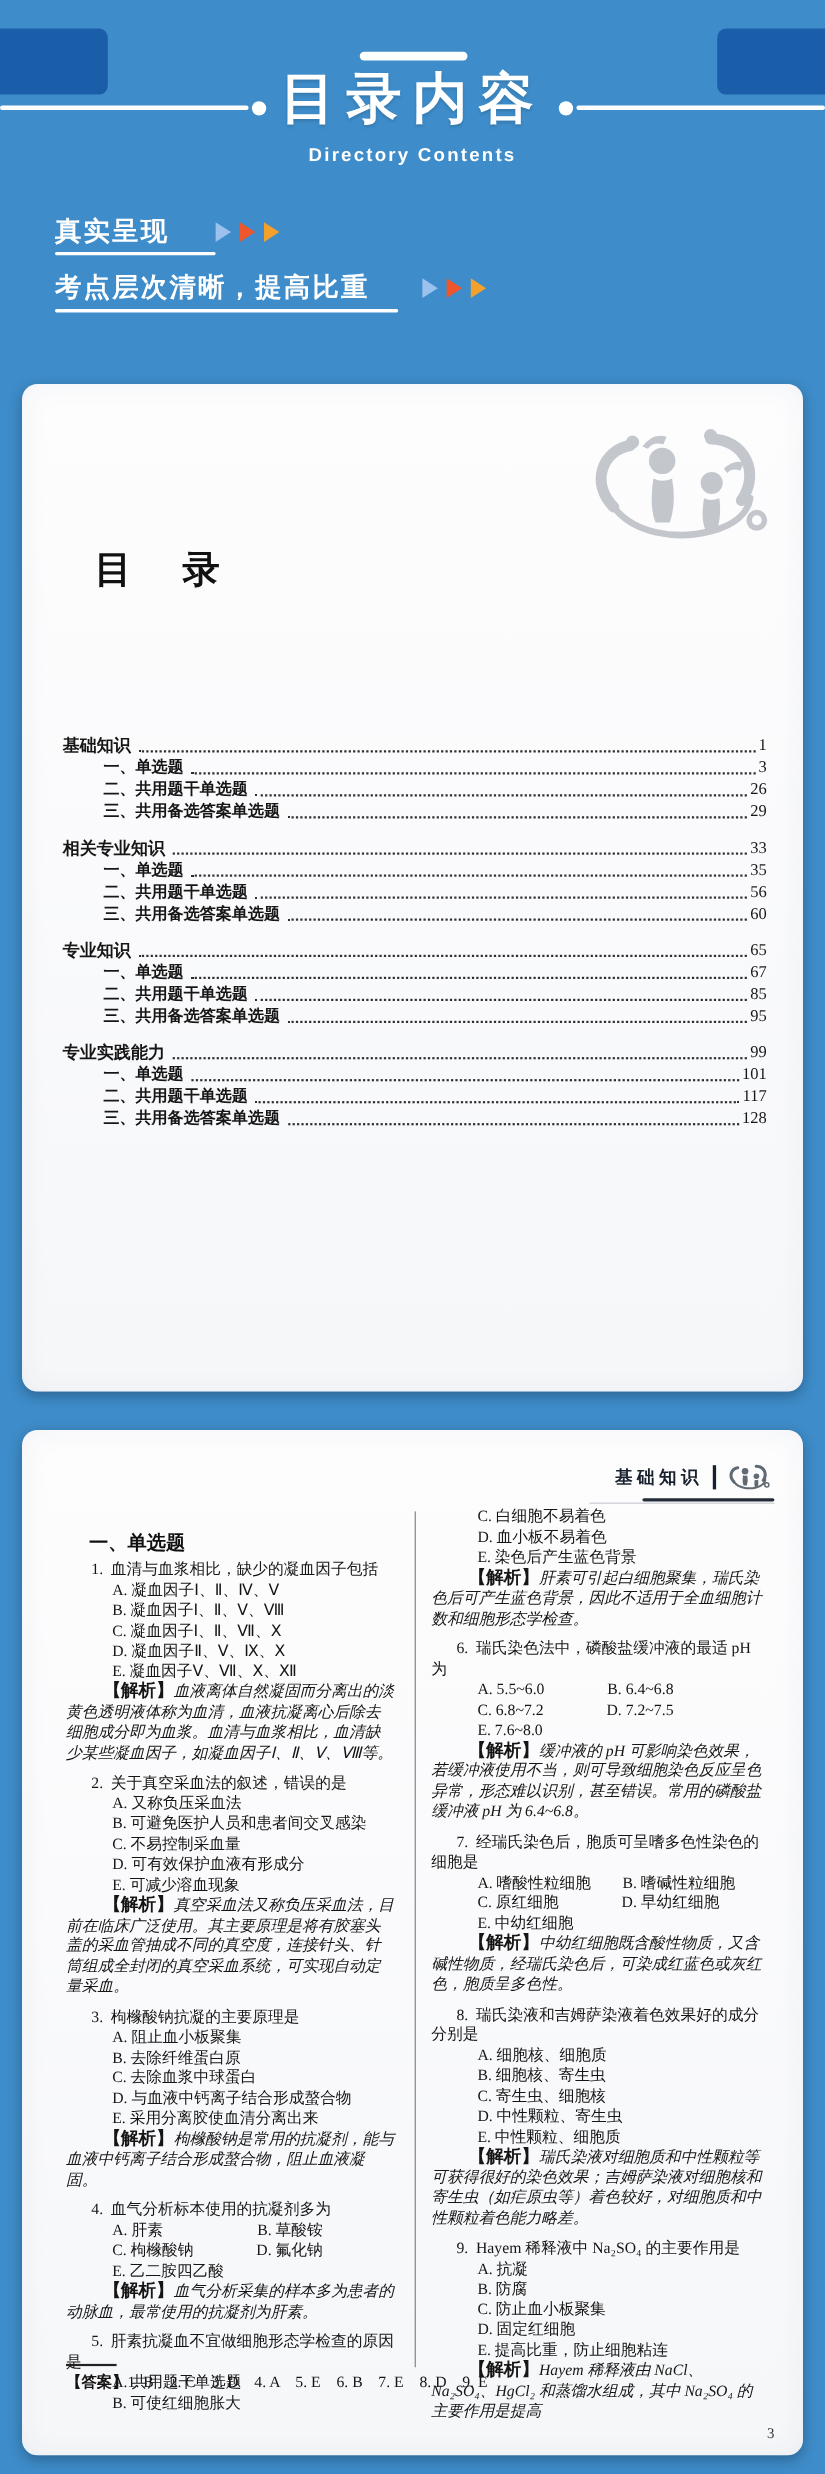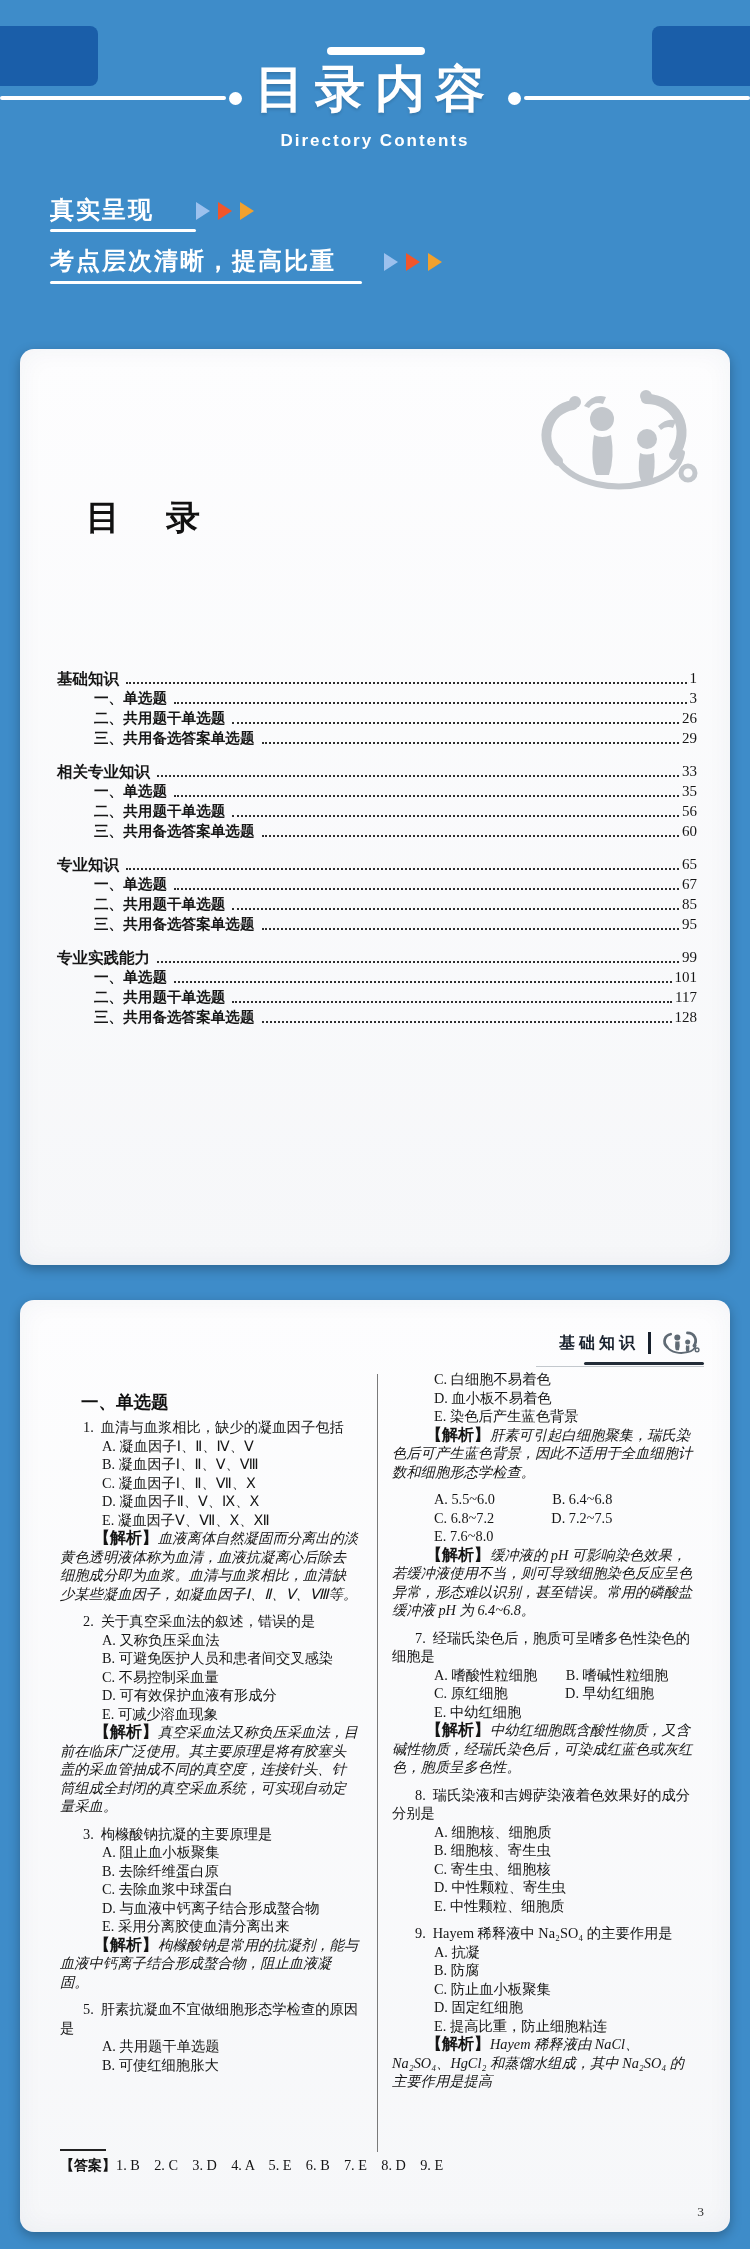--- a/index.html
+++ b/index.html
@@ -278,39 +278,47 @@
       <div class="q">
         <div class="stem"><span class="qnum">3.</span><span>枸橼酸钠抗凝的主要原理是</span></div>
         <div class="opt">A. 阻止血小板聚集</div>
         <div class="opt">B. 去除纤维蛋白原</div>
         <div class="opt">C. 去除血浆中球蛋白</div>
         <div class="opt">D. 与血液中钙离子结合形成螯合物</div>
         <div class="opt">E. 采用分离胶使血清分离出来</div>
         <div class="jx"><span class="jx-label">【解析】</span><span class="jx-body">枸橼酸钠是常用的抗凝剂，能与血液中钙离子结合形成螯合物，阻止血液凝固。</span></div>
       </div>
 
+      <div class="q">
+        <div class="stem"><span class="qnum">4.</span><span>血气分析标本使用的抗凝剂多为</span></div>
+        <div class="opt">A. 肝素　　　　　　B. 草酸铵</div>
+        <div class="opt">C. 枸橼酸钠　　　　D. 氟化钠</div>
+        <div class="opt">E. 乙二胺四乙酸</div>
+        <div class="jx"><span class="jx-label">【解析】</span><span class="jx-body">血气分析采集的样本多为患者的动脉血，最常使用的抗凝剂为肝素。</span></div>
+      </div>
 
       <div class="q">
         <div class="stem"><span class="qnum">5.</span><span>肝素抗凝血不宜做细胞形态学检查的原因是</span></div>
         <div class="opt">A. 共用题干单选题</div>
         <div class="opt">B. 可使红细胞胀大</div>
       </div>
 
     </div>
 
     <div class="abs col col-r">
 
       <div class="q">
         <div class="opt">C. 白细胞不易着色</div>
         <div class="opt">D. 血小板不易着色</div>
         <div class="opt">E. 染色后产生蓝色背景</div>
         <div class="jx"><span class="jx-label">【解析】</span><span class="jx-body">肝素可引起白细胞聚集，瑞氏染色后可产生蓝色背景，因此不适用于全血细胞计数和细胞形态学检查。</span></div>
       </div>
 
       <div class="q">
+        <div class="stem"><span class="qnum">6.</span><span>瑞氏染色法中，磷酸盐缓冲液的最适 pH 为</span></div>
         <div class="opt">A. 5.5~6.0　　　　B. 6.4~6.8</div>
         <div class="opt">C. 6.8~7.2　　　　D. 7.2~7.5</div>
         <div class="opt">E. 7.6~8.0</div>
         <div class="jx"><span class="jx-label">【解析】</span><span class="jx-body">缓冲液的 pH 可影响染色效果，若缓冲液使用不当，则可导致细胞染色反应呈色异常，形态难以识别，甚至错误。常用的磷酸盐缓冲液 pH 为 6.4~6.8。</span></div>
       </div>
 
       <div class="q">
         <div class="stem"><span class="qnum">7.</span><span>经瑞氏染色后，胞质可呈嗜多色性染色的细胞是</span></div>
         <div class="opt">A. 嗜酸性粒细胞　　B. 嗜碱性粒细胞</div>
         <div class="opt">C. 原红细胞　　　　D. 早幼红细胞</div>
@@ -318,20 +326,21 @@
         <div class="jx"><span class="jx-label">【解析】</span><span class="jx-body">中幼红细胞既含酸性物质，又含碱性物质，经瑞氏染色后，可染成红蓝色或灰红色，胞质呈多色性。</span></div>
       </div>
 
       <div class="q">
         <div class="stem"><span class="qnum">8.</span><span>瑞氏染液和吉姆萨染液着色效果好的成分分别是</span></div>
         <div class="opt">A. 细胞核、细胞质</div>
         <div class="opt">B. 细胞核、寄生虫</div>
         <div class="opt">C. 寄生虫、细胞核</div>
         <div class="opt">D. 中性颗粒、寄生虫</div>
         <div class="opt">E. 中性颗粒、细胞质</div>
+        <div class="jx"><span class="jx-label">【解析】</span><span class="jx-body">瑞氏染液对细胞质和中性颗粒等可获得很好的染色效果；吉姆萨染液对细胞核和寄生虫（如疟原虫等）着色较好，对细胞质和中性颗粒着色能力略差。</span></div>
       </div>
 
       <div class="q">
         <div class="stem"><span class="qnum">9.</span><span>Hayem 稀释液中 Na₂SO₄ 的主要作用是</span></div>
         <div class="opt">A. 抗凝</div>
         <div class="opt">B. 防腐</div>
         <div class="opt">C. 防止血小板聚集</div>
         <div class="opt">D. 固定红细胞</div>
         <div class="opt">E. 提高比重，防止细胞粘连</div>
         <div class="jx"><span class="jx-label">【解析】</span><span class="jx-body">Hayem 稀释液由 NaCl、Na₂SO₄、HgCl₂ 和蒸馏水组成，其中 Na₂SO₄ 的主要作用是提高</span></div>

